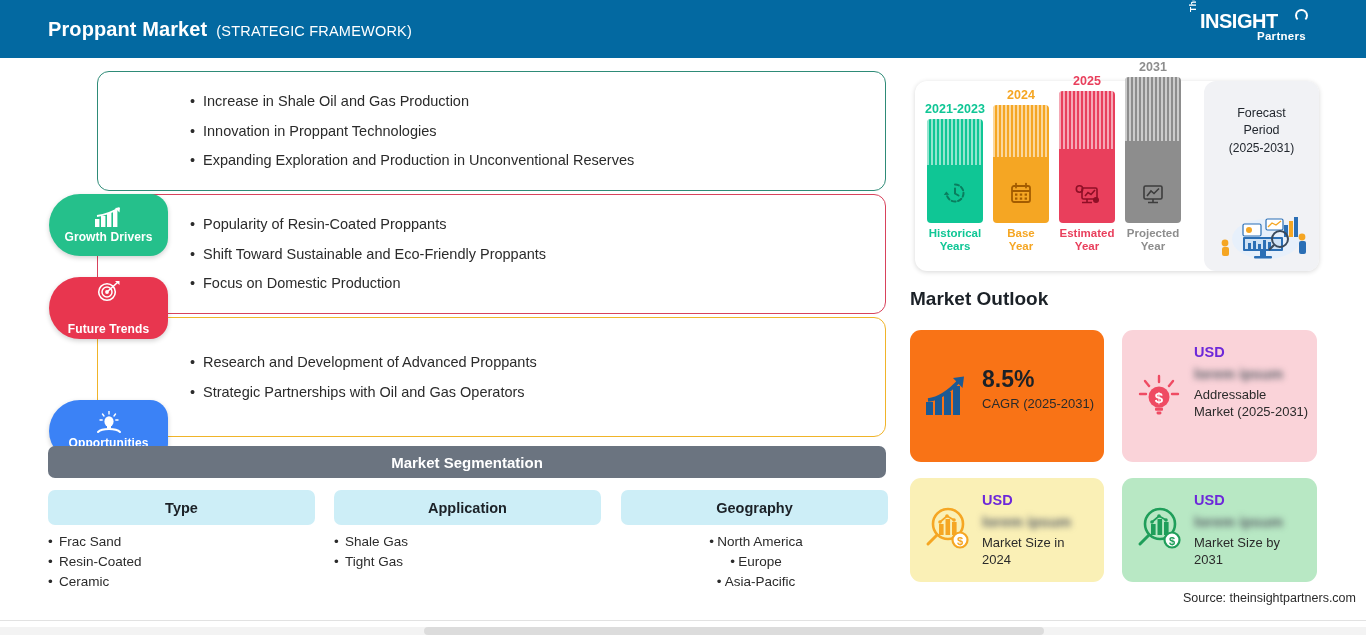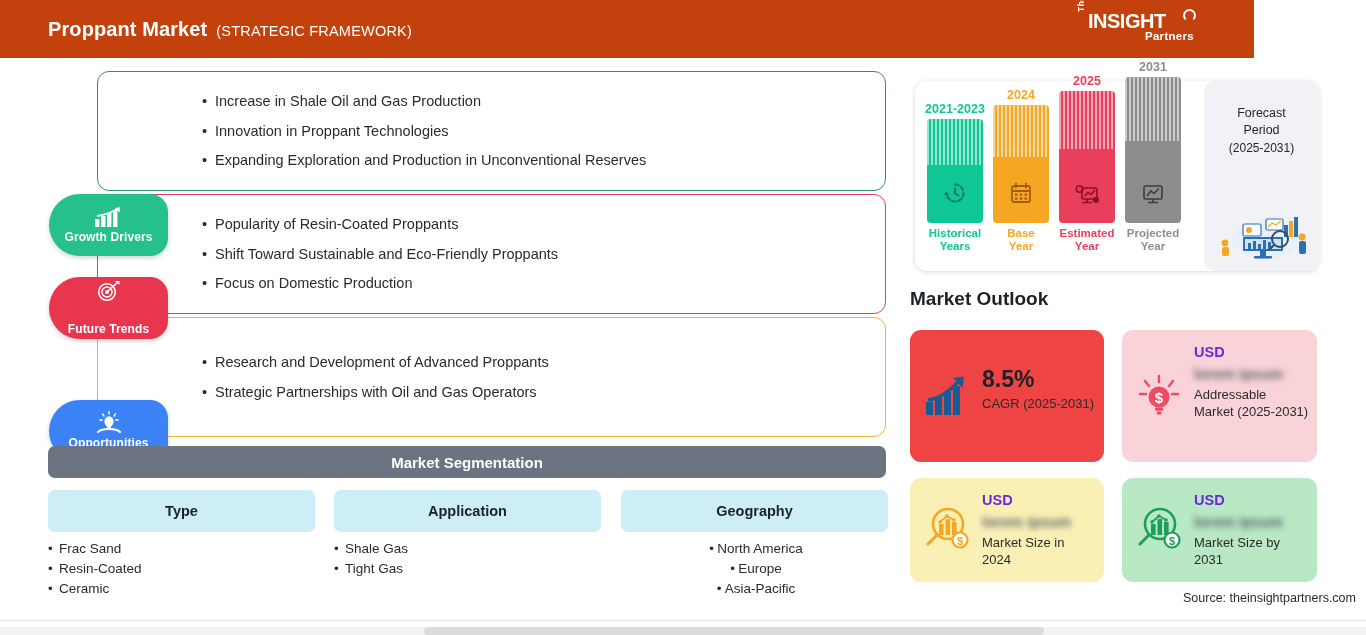--- a/index.html
+++ b/index.html
@@ -6,22 +6,22 @@
   html, body {
     width: 1366px; height: 635px;
     font-family: "Liberation Sans", sans-serif;
     background: #ffffff;
     overflow: hidden;
   }
   .page { position: relative; width: 1366px; height: 635px; background:#fff; }
 
   
   .header {
-    position: absolute; left:0; top:0; width:1254px; height:58px;
-    background:#c2410c; display:flex; align-items:center;
+    position: absolute; left:0; top:0; width:1366px; height:58px;
+    background:#0369a1; display:flex; align-items:center;
   }
   .header-title-wrap { position:absolute; left:48px; top:18px; display:flex; align-items:baseline; gap:9px; }
   .header-title { color:#ffffff; font-size:20px; font-weight:bold; letter-spacing:.1px; }
   .header-sub { color:#ffffff; font-size:14.5px; font-weight:normal; letter-spacing:.2px; }
 
   .logo { position:absolute; right:58px; top:10px; width:120px; height:40px; color:#fff; }
   .logo .l-the { position:absolute; left:0; top:2px; font-size:8.5px; font-weight:bold;
       transform: rotate(-90deg); transform-origin: left top; letter-spacing:.5px; }
   .logo .l-insight { position:absolute; left:12px; top:0px; font-size:20px; font-weight:bold; letter-spacing:-0.5px; }
   .logo .l-partners { position:absolute; right:2px; top:20px; font-size:11.5px; font-weight:bold; letter-spacing:.3px; }
@@ -29,21 +29,21 @@
       border-radius:50%; border-bottom-color:transparent; }
 
   
   .left { position:absolute; left:0; top:58px; width:900px; height:560px; }
 
   .panel { position:absolute; left:97px; width:789px; border-radius:12px; background:#fff; }
   .panel.p1 { top:13px;  height:120px; border:1.4px solid #2e8b77; }
   .panel.p2 { top:136px; height:120px; border:1.4px solid #d8425c; }
   .panel.p3 { top:259px; height:120px; border:1.4px solid #f0b429; }
 
-  .bullets { position:absolute; left:104px; top:0; height:100%;
+  .bullets { position:absolute; left:92px; top:0; height:100%;
      display:flex; flex-direction:column; justify-content:center; gap:13px; }
   .bullets li { list-style:none; font-size:14.5px; color:#2b2b2b; line-height:1.15; white-space:nowrap; }
   .bullets li::before { content:"\2022"; color:#2b2b2b; display:inline-block; width:13px; }
 
   .badge {
     position:absolute; left:49px; width:119px; height:62px;
     border-radius:31px 18px 18px 31px;
     display:flex; flex-direction:column; align-items:center; justify-content:center;
     box-shadow: 0 2px 5px rgba(0,0,0,.18);
     color:#fff;
@@ -58,21 +58,21 @@
   .seg-title {
     position:absolute; left:48px; top:388px; width:838px; height:32px;
     background:#6b7480; border-radius:7px; color:#fff; font-weight:bold; font-size:15px;
     display:flex; align-items:center; justify-content:center;
   }
   .seg-col { position:absolute; top:432px; width:267px; }
   .seg-col.c1 { left:48px; }
   .seg-col.c2 { left:334px; }
   .seg-col.c3 { left:621px;text-align:center; }
   .seg-head {
-    height:42px; background:#cdeef7; border-radius:7px; display:flex;
+    height:35px; background:#cdeef7; border-radius:7px; display:flex;
     align-items:center; justify-content:center; font-weight:bold; font-size:14.5px; color:#1b2127;
   }
   .seg-list { margin-top:7px; }
   .seg-list li { list-style:none; font-size:13.5px; color:#2b2b2b; line-height:20px; }
   .seg-list li::before { content:"\2022"; display:inline-block; width:11px; color:#2b2b2b; }
 
   
   .right { position:absolute; left:900px; top:58px; width:466px; height:560px; }
 
   .forecast-card {
@@ -361,21 +361,21 @@
             <rect x="12" y="48" width="7" height="9" rx="2" fill="#f5a623"></rect>
             <circle cx="92" cy="38" r="3.4" fill="#f5a623"></circle>
             <rect x="89" y="42" width="7" height="13" rx="2" fill="#2b6fb5"></rect>
           </svg>
         </span>
       </div>
     </div>
 
     <div class="outlook-title">Market Outlook</div>
 
-    <div class="card k1" style="background: #ef4444;">
+    <div class="card k1" style="background: #f97316;">
       <span class="c-icon">
         <svg width="46" height="44" viewBox="0 0 46 44">
           <rect x="2" y="28" width="7" height="13" fill="#1c5a94"></rect>
           <rect x="11" y="23" width="7" height="18" fill="#1c5a94"></rect>
           <rect x="20" y="18" width="7" height="23" fill="#1c5a94"></rect>
           <rect x="29" y="12" width="7" height="29" fill="#1c5a94"></rect>
           <path d="M4 26 C14 25 24 19 36 6" stroke="#1c5a94" stroke-width="3.4" fill="none"></path>
           <path d="M29 4 L40 2.5 L38.5 14 Z" fill="#1c5a94"></path>
         </svg>
       </span>

